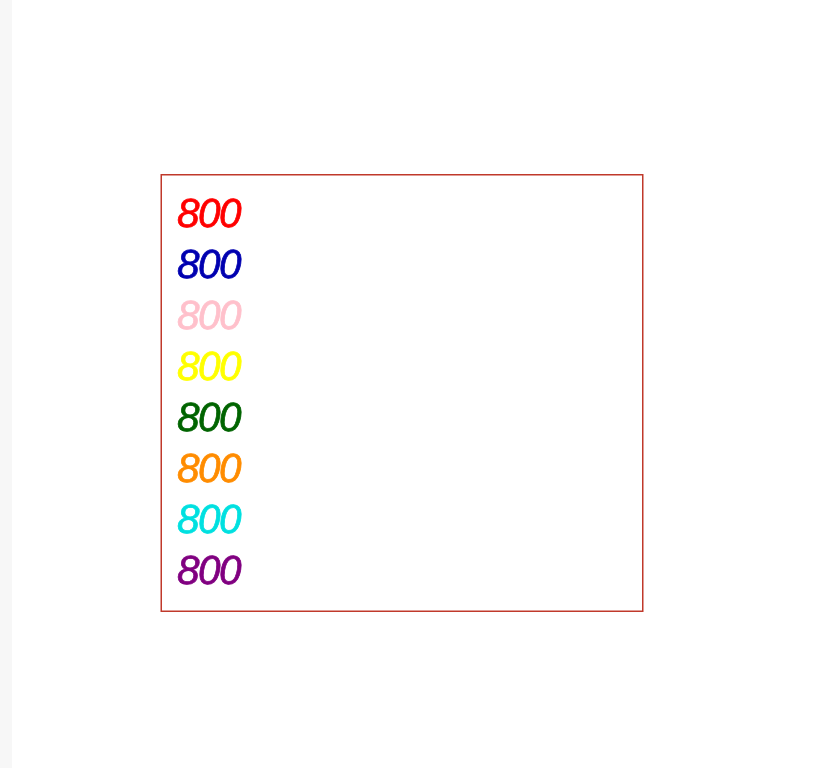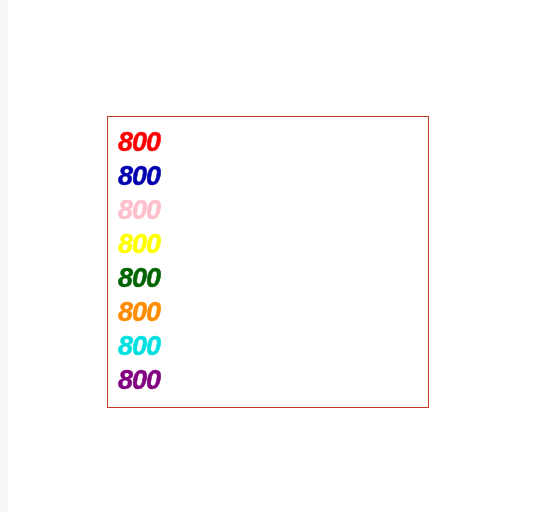--- a/index.html
+++ b/index.html
@@ -25,21 +25,21 @@
       width: 322px;
       height: 292px;
       border: 1px solid #c0392b;
       box-sizing: border-box;
       padding-top: 8px;
       padding-left: 10px;
       background: #fff;
     }
     .digit-line {
       font-size: 27px;
-      font-weight: 700;
+      font-weight: 400;
       font-style: italic;
       line-height: 34px;
       letter-spacing: -1px;
       -webkit-text-stroke: 0.5px currentColor;
     }
   </style>
 </head>
 <body>
 
 <div class="left-pad"></div>

